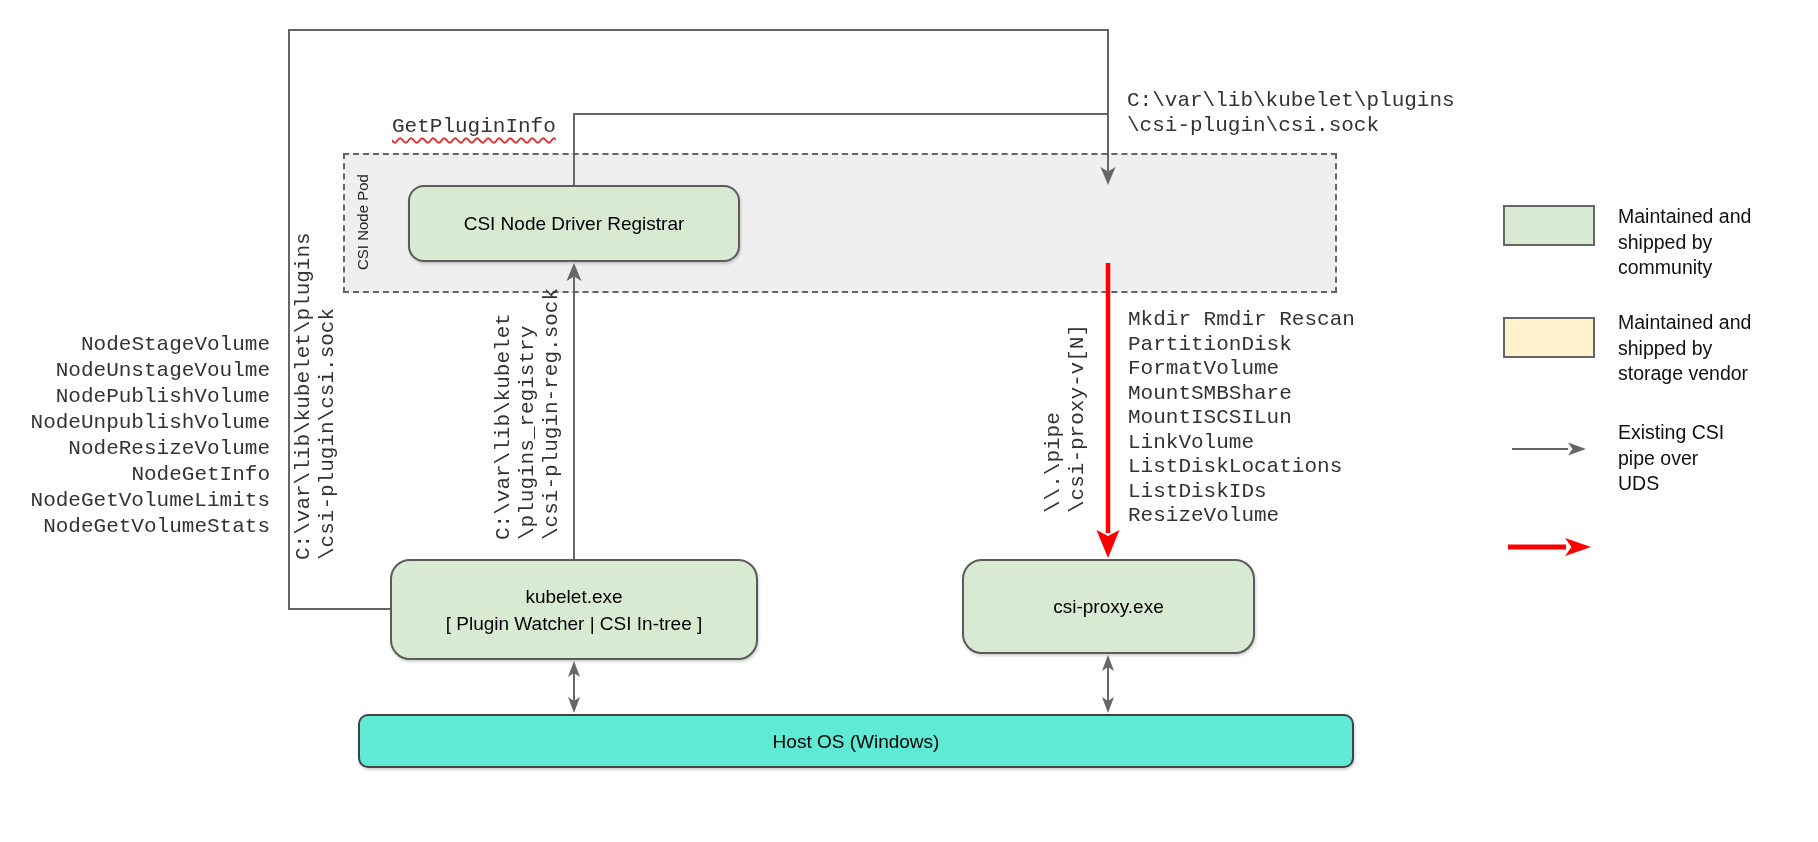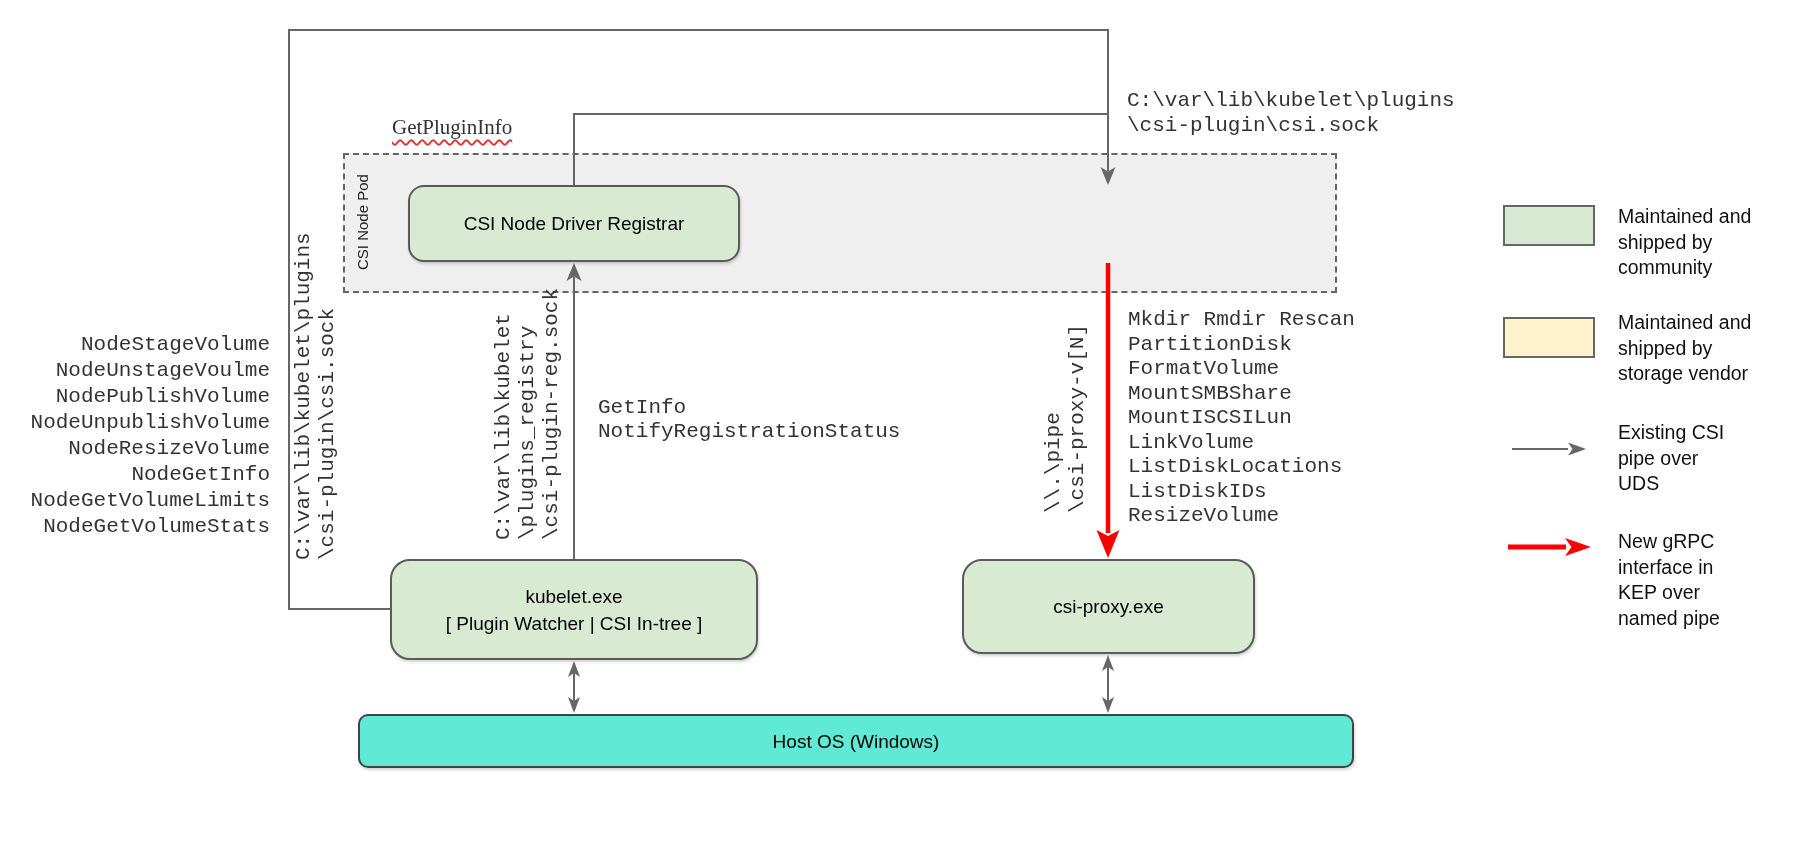--- a/index.html
+++ b/index.html
@@ -65,25 +65,23 @@
     <span>kubelet.exe
 [ Plugin Watcher | CSI In-tree ]</span>
   </div>
   <div class="box green" style="left:962px;top:559px;width:293px;height:95px;border-radius:20px;">
     <span>csi-proxy.exe</span>
   </div>
   <div class="box blue" style="left:358px;top:714px;width:996px;height:54px;">
     <span>Host OS (Windows)</span>
   </div>
 
-  <div class="mono squiggle" style="left:392px;top:115px;font-family:Liberation Serif, serif;">GetPluginInfo</div>
+  <div class="mono squiggle" style="left:392px;top:115px;">GetPluginInfo</div>
   <div class="mono" style="left:1127px;top:88px;line-height:25px;">C:\var\lib\kubelet\plugins
 \csi-plugin\csi.sock</div>
-  <div class="mono" style="left:598px;top:396px;">GetInfo
-NotifyRegistrationStatus</div>
   <div class="mono" style="left:1128px;top:308px;line-height:24.5px;">Mkdir Rmdir Rescan
 PartitionDisk
 FormatVolume
 MountSMBShare
 MountISCSILun
 LinkVolume
 ListDiskLocations
 ListDiskIDs
 ResizeVolume</div>
   <div class="mono" style="left:28px;top:332px;width:242px;text-align:right;line-height:26px;">NodeStageVolume
@@ -110,18 +108,14 @@
 
   <div class="legend-swatch" style="left:1503px;top:317px;width:92px;height:41px;background:#fff2cc;"></div>
   <div class="legend-label" style="left:1618px;top:310px;">Maintained and
 shipped by
 storage vendor</div>
 
   <div class="legend-label" style="left:1618px;top:420px;">Existing CSI
 pipe over
 UDS</div>
 
-  <div class="legend-label" style="left:1618px;top:529px;">New gRPC
-interface in
-KEP over
-named pipe</div>
 
 </div>
 
 </body></html>

